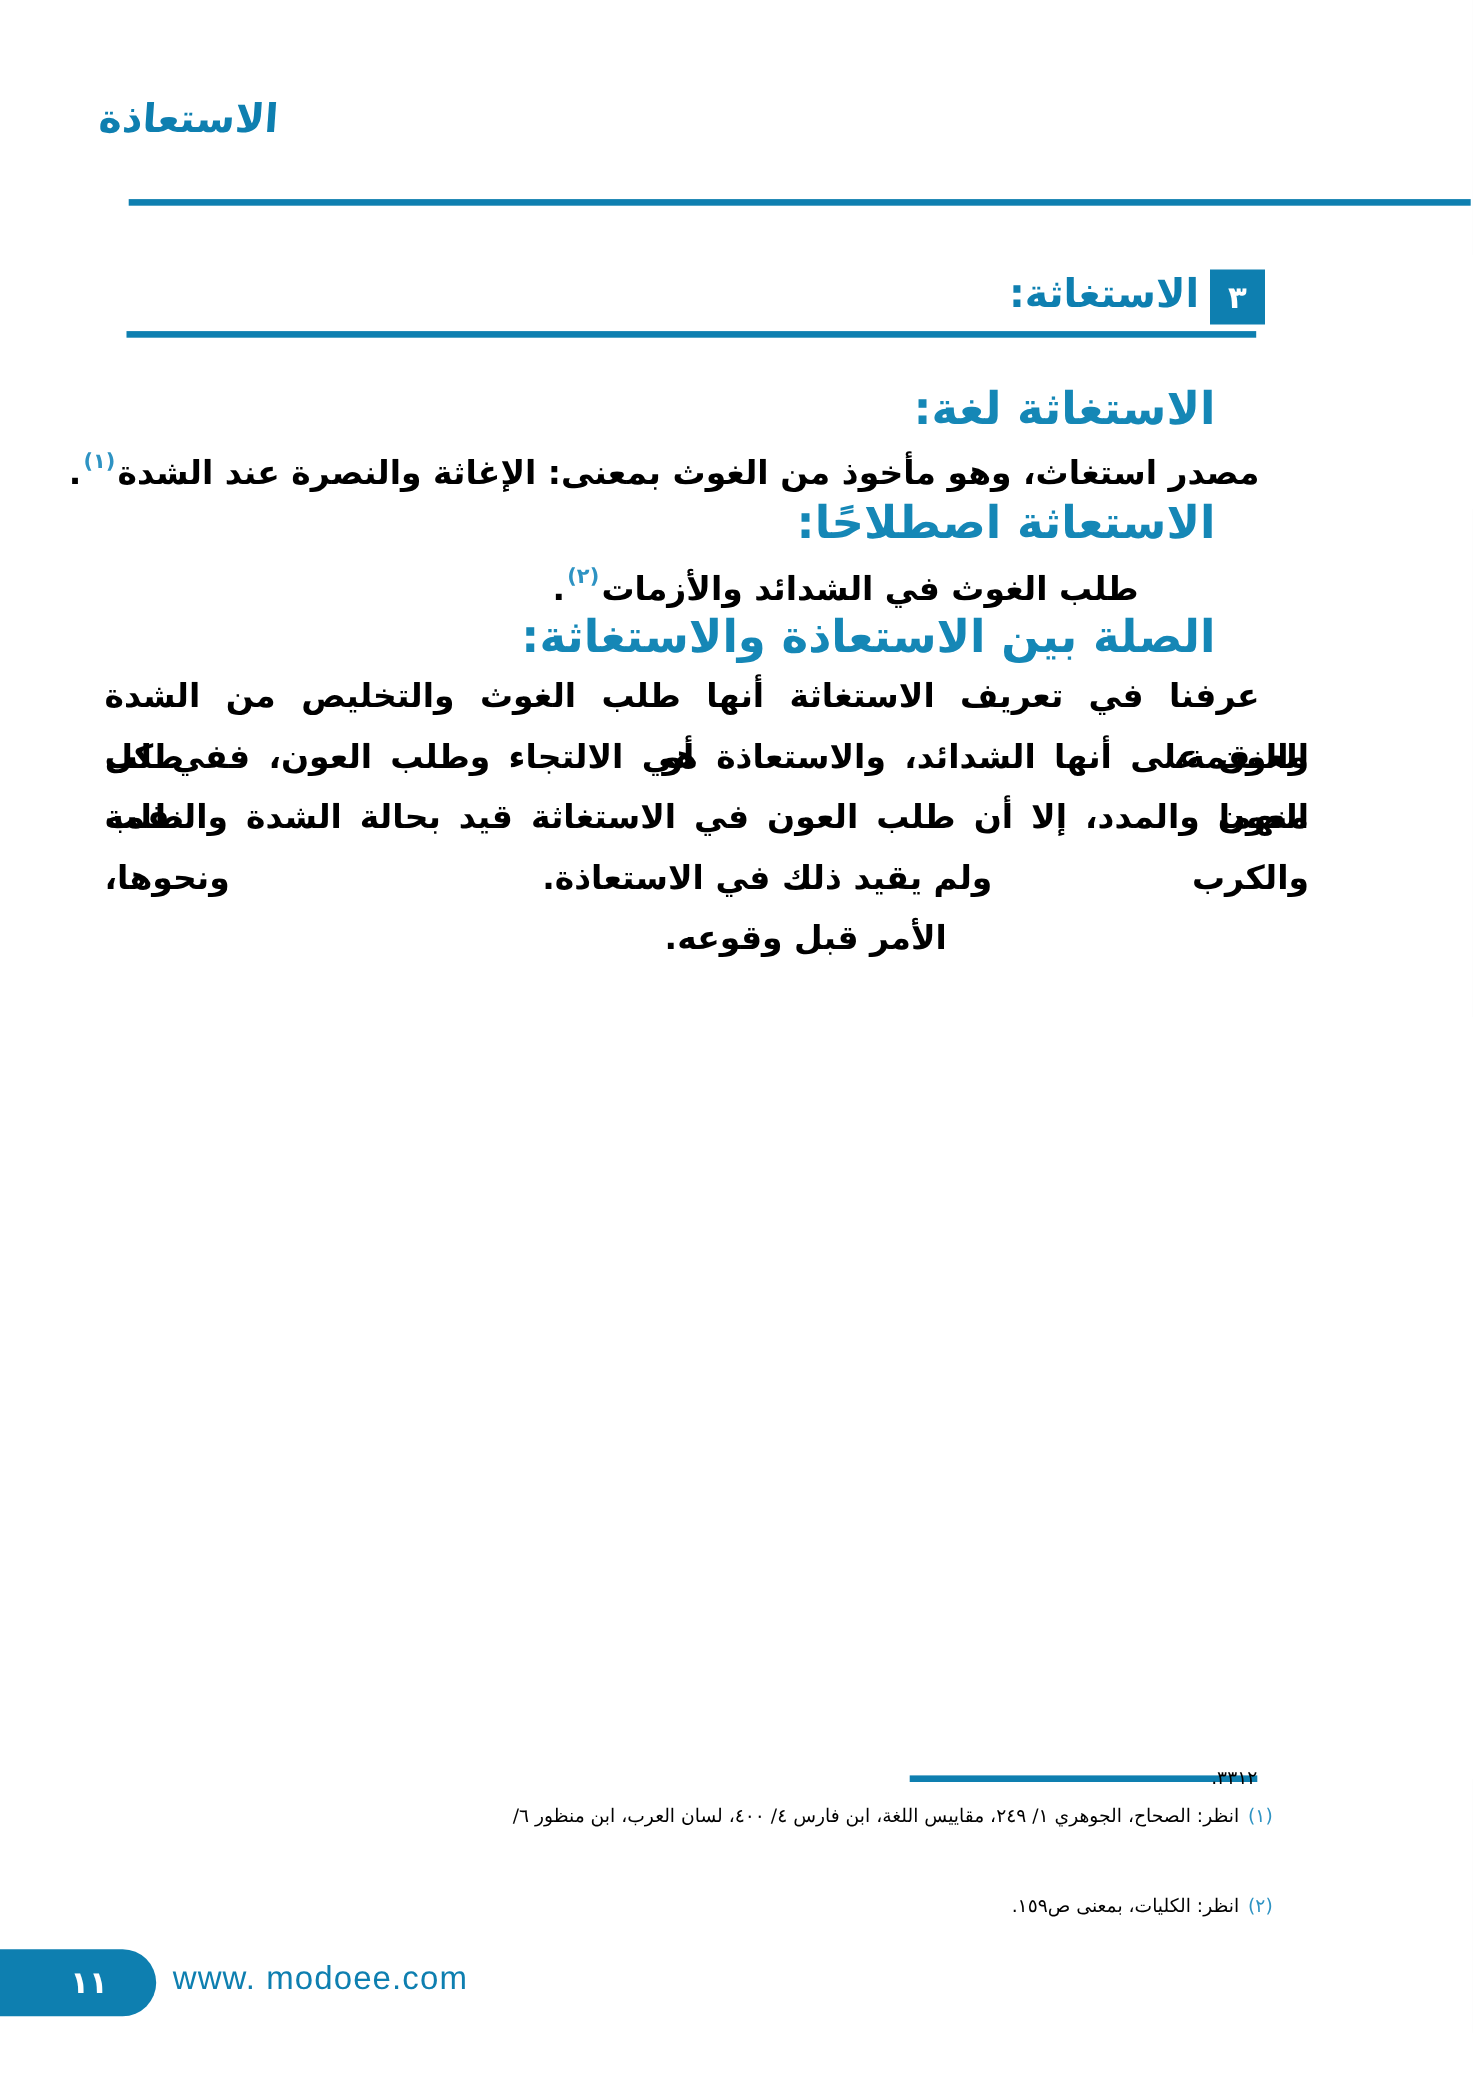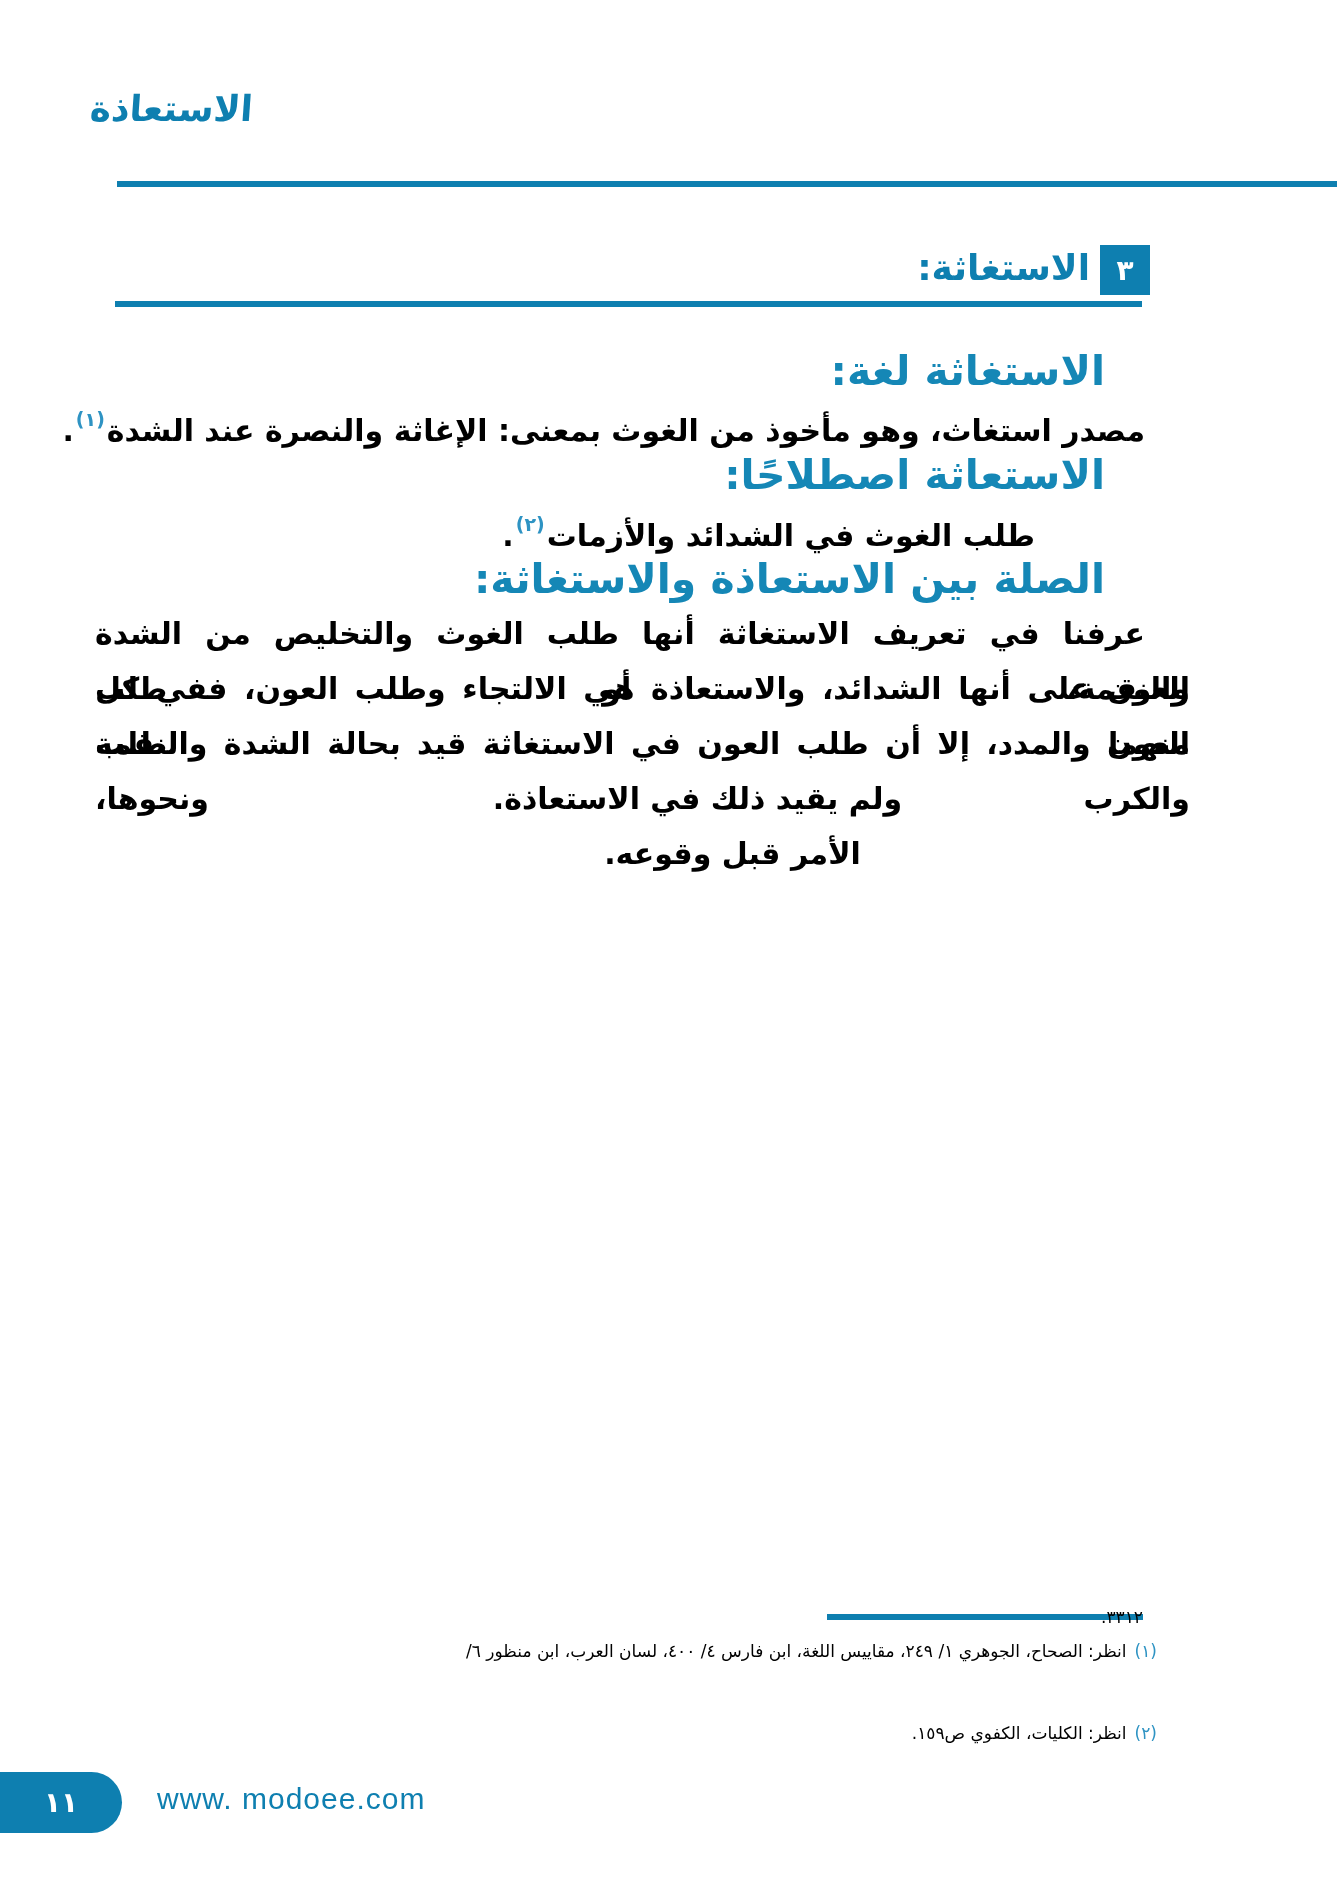--- a/index.html
+++ b/index.html
@@ -75,21 +75,21 @@
     color:#000; font-size:17px; font-weight:normal;
     direction:rtl; white-space:nowrap; line-height:42px;
   }
   .fn-marker { color:#2E93C3; padding-left:8px; }
   
   .page-tab {
     position:absolute; left:0; top:1772px;
     width:122px; height:61px; background:#0E7FB0;
     border-radius:0 34px 34px 0;
     color:#ffffff; font-size:28px; font-weight:bold;
-    display:flex; align-items:center; justify-content:center;
+    display:flex; align-items:center; justify-content:center;padding-left:20px;
   }
   .website {
     position:absolute; left:157px; top:1782px;
     color:#0E7FB0; font-size:30px;
     font-family:"Liberation Sans", sans-serif;
     letter-spacing:1px;
   }
 </style>
 </head>
 <body>
@@ -129,21 +129,21 @@
   </div>
 
   <div class="fn-rule"></div>
 
   <div class="fnline" style="top:1630px; right:182px;">
     <span class="fn-marker">(١)</span><span>انظر: الصحاح، الجوهري ١/ ٢٤٩، مقاييس اللغة، ابن فارس ٤/ ٤٠٠، لسان العرب، ابن منظور ٦/</span>
   </div>
   <div class="fnline" style="top:1596px; right:196px;">٣٣١٢.</div>
 
   <div class="fnline" style="top:1712px; right:182px;">
-    <span class="fn-marker">(٢)</span><span>انظر: الكليات، الكفوي ص١٥٩.</span>
+    <span class="fn-marker">(٢)</span><span>انظر: الكليات، بمعنى ص١٥٩.</span>
   </div>
 
   <div class="page-tab">
     <span>١١</span>
   </div>
   <div class="website">www. modoee.com</div>
 
 </div>
 
 </body></html>

